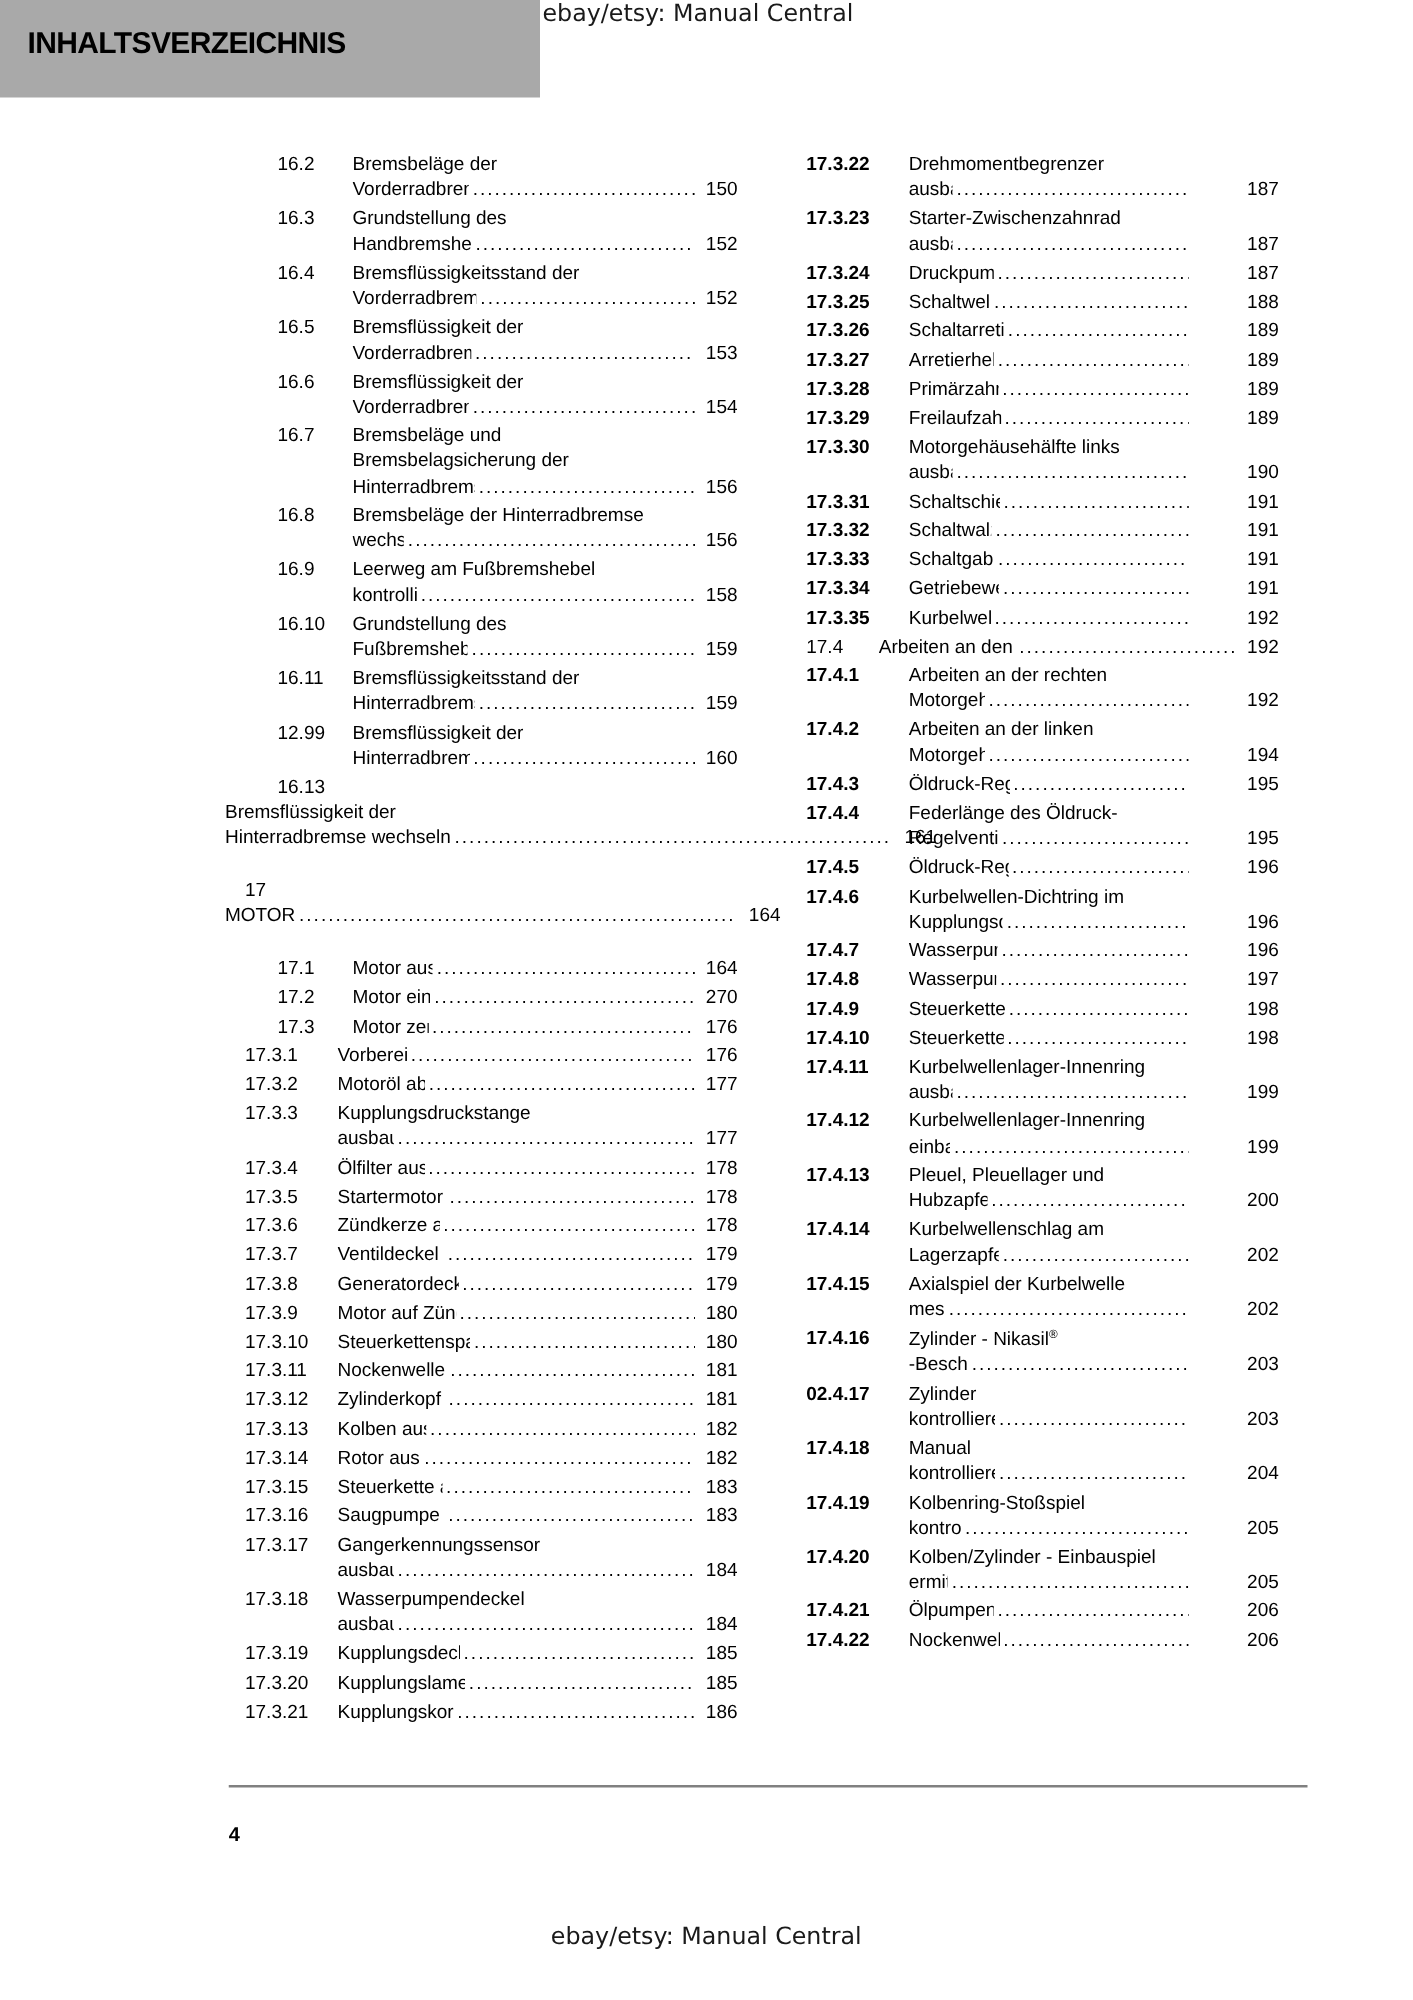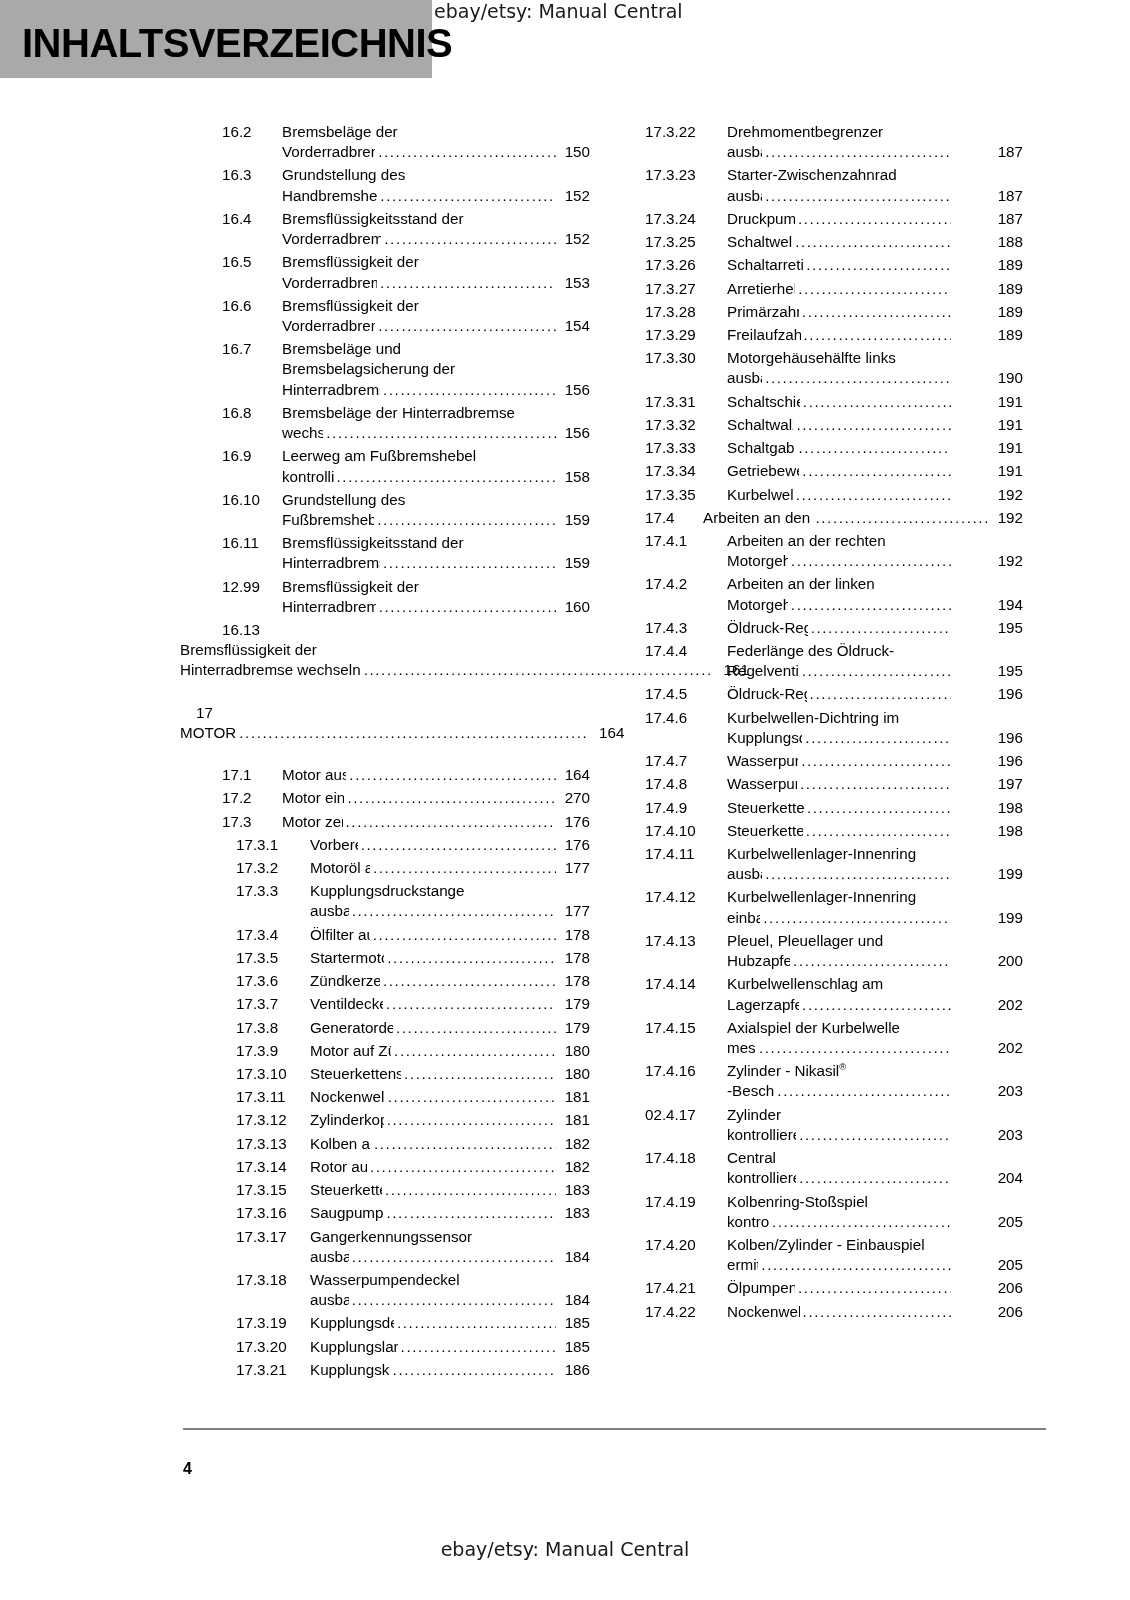--- a/index.html
+++ b/index.html
@@ -22,21 +22,21 @@
     left: 0;
     top: 0;
     width: 432px;
     height: 78px;
     background: #a9a9a9;
   }
   #header-title {
     position: absolute;
     left: 22px;
     top: 21px;
-    font-size: 40px;
+    font-size: 24px;
     font-weight: bold;
     letter-spacing: -0.5px;
     color: #000;
     white-space: nowrap;
   }
   #watermark-top {
     position: absolute;
     left: 434px;
     top: 0px;
     font-size: 19px;
@@ -109,28 +109,28 @@
   .entry .page {
     flex: 0 0 auto;
     text-align: right;
     white-space: nowrap;
   }
 
   
   #col-left .lvl1 .num  { width: 38px; margin-left: 16px; }
   #col-left .lvl1 .body { margin-left: 0px; }
   #col-left .lvl2 .num  { width: 60px; margin-left: 42px; }
-  #col-left .lvl3 .num  { width: 74px; margin-left: 56px; }
+  #col-left .lvl3 .num  { width: 74px; margin-left: 16px; }
   #col-left .lvl2 .page { width: 34px; }
   #col-left .lvl3 .page { width: 34px; }
   #col-left .lvl1 .page { width: 34px; }
 
   
   #col-right .lvl2 .num  { width: 58px; margin-left: 0px; }
-  #col-right .lvl3 .num  { width: 82px; margin-left: 0px; }
+  #col-right .lvl3 .num  { width: 82px; margin-left: 0px; font-weight: bold; }
   #col-right .lvl2 .page { width: 32px; }
   #col-right .lvl3 .page { width: 32px; margin-left: 40px; }
   .gap-after  { margin-bottom: 22px; flex-direction: column; }
 
   
   #footer-rule {
     position: absolute;
     left: 183px;
     top: 1428px;
     width: 863px;
@@ -873,21 +873,21 @@
           <span class="last-line">
             <span class="last-text">kontrollieren/vermessen</span>
             <span class="leader">............................................................</span>
             <span class="page">203</span>
           </span>
         </span>
       </div>
       <div class="entry lvl3">
         <span class="num">17.4.18</span>
         <span class="body">
-          <span class="title-line">Central</span>
+          <span class="title-line">Manual</span>
           <span class="last-line">
             <span class="last-text">kontrollieren/vermessen</span>
             <span class="leader">............................................................</span>
             <span class="page">204</span>
           </span>
         </span>
       </div>
       <div class="entry lvl3">
         <span class="num">17.4.19</span>
         <span class="body">

